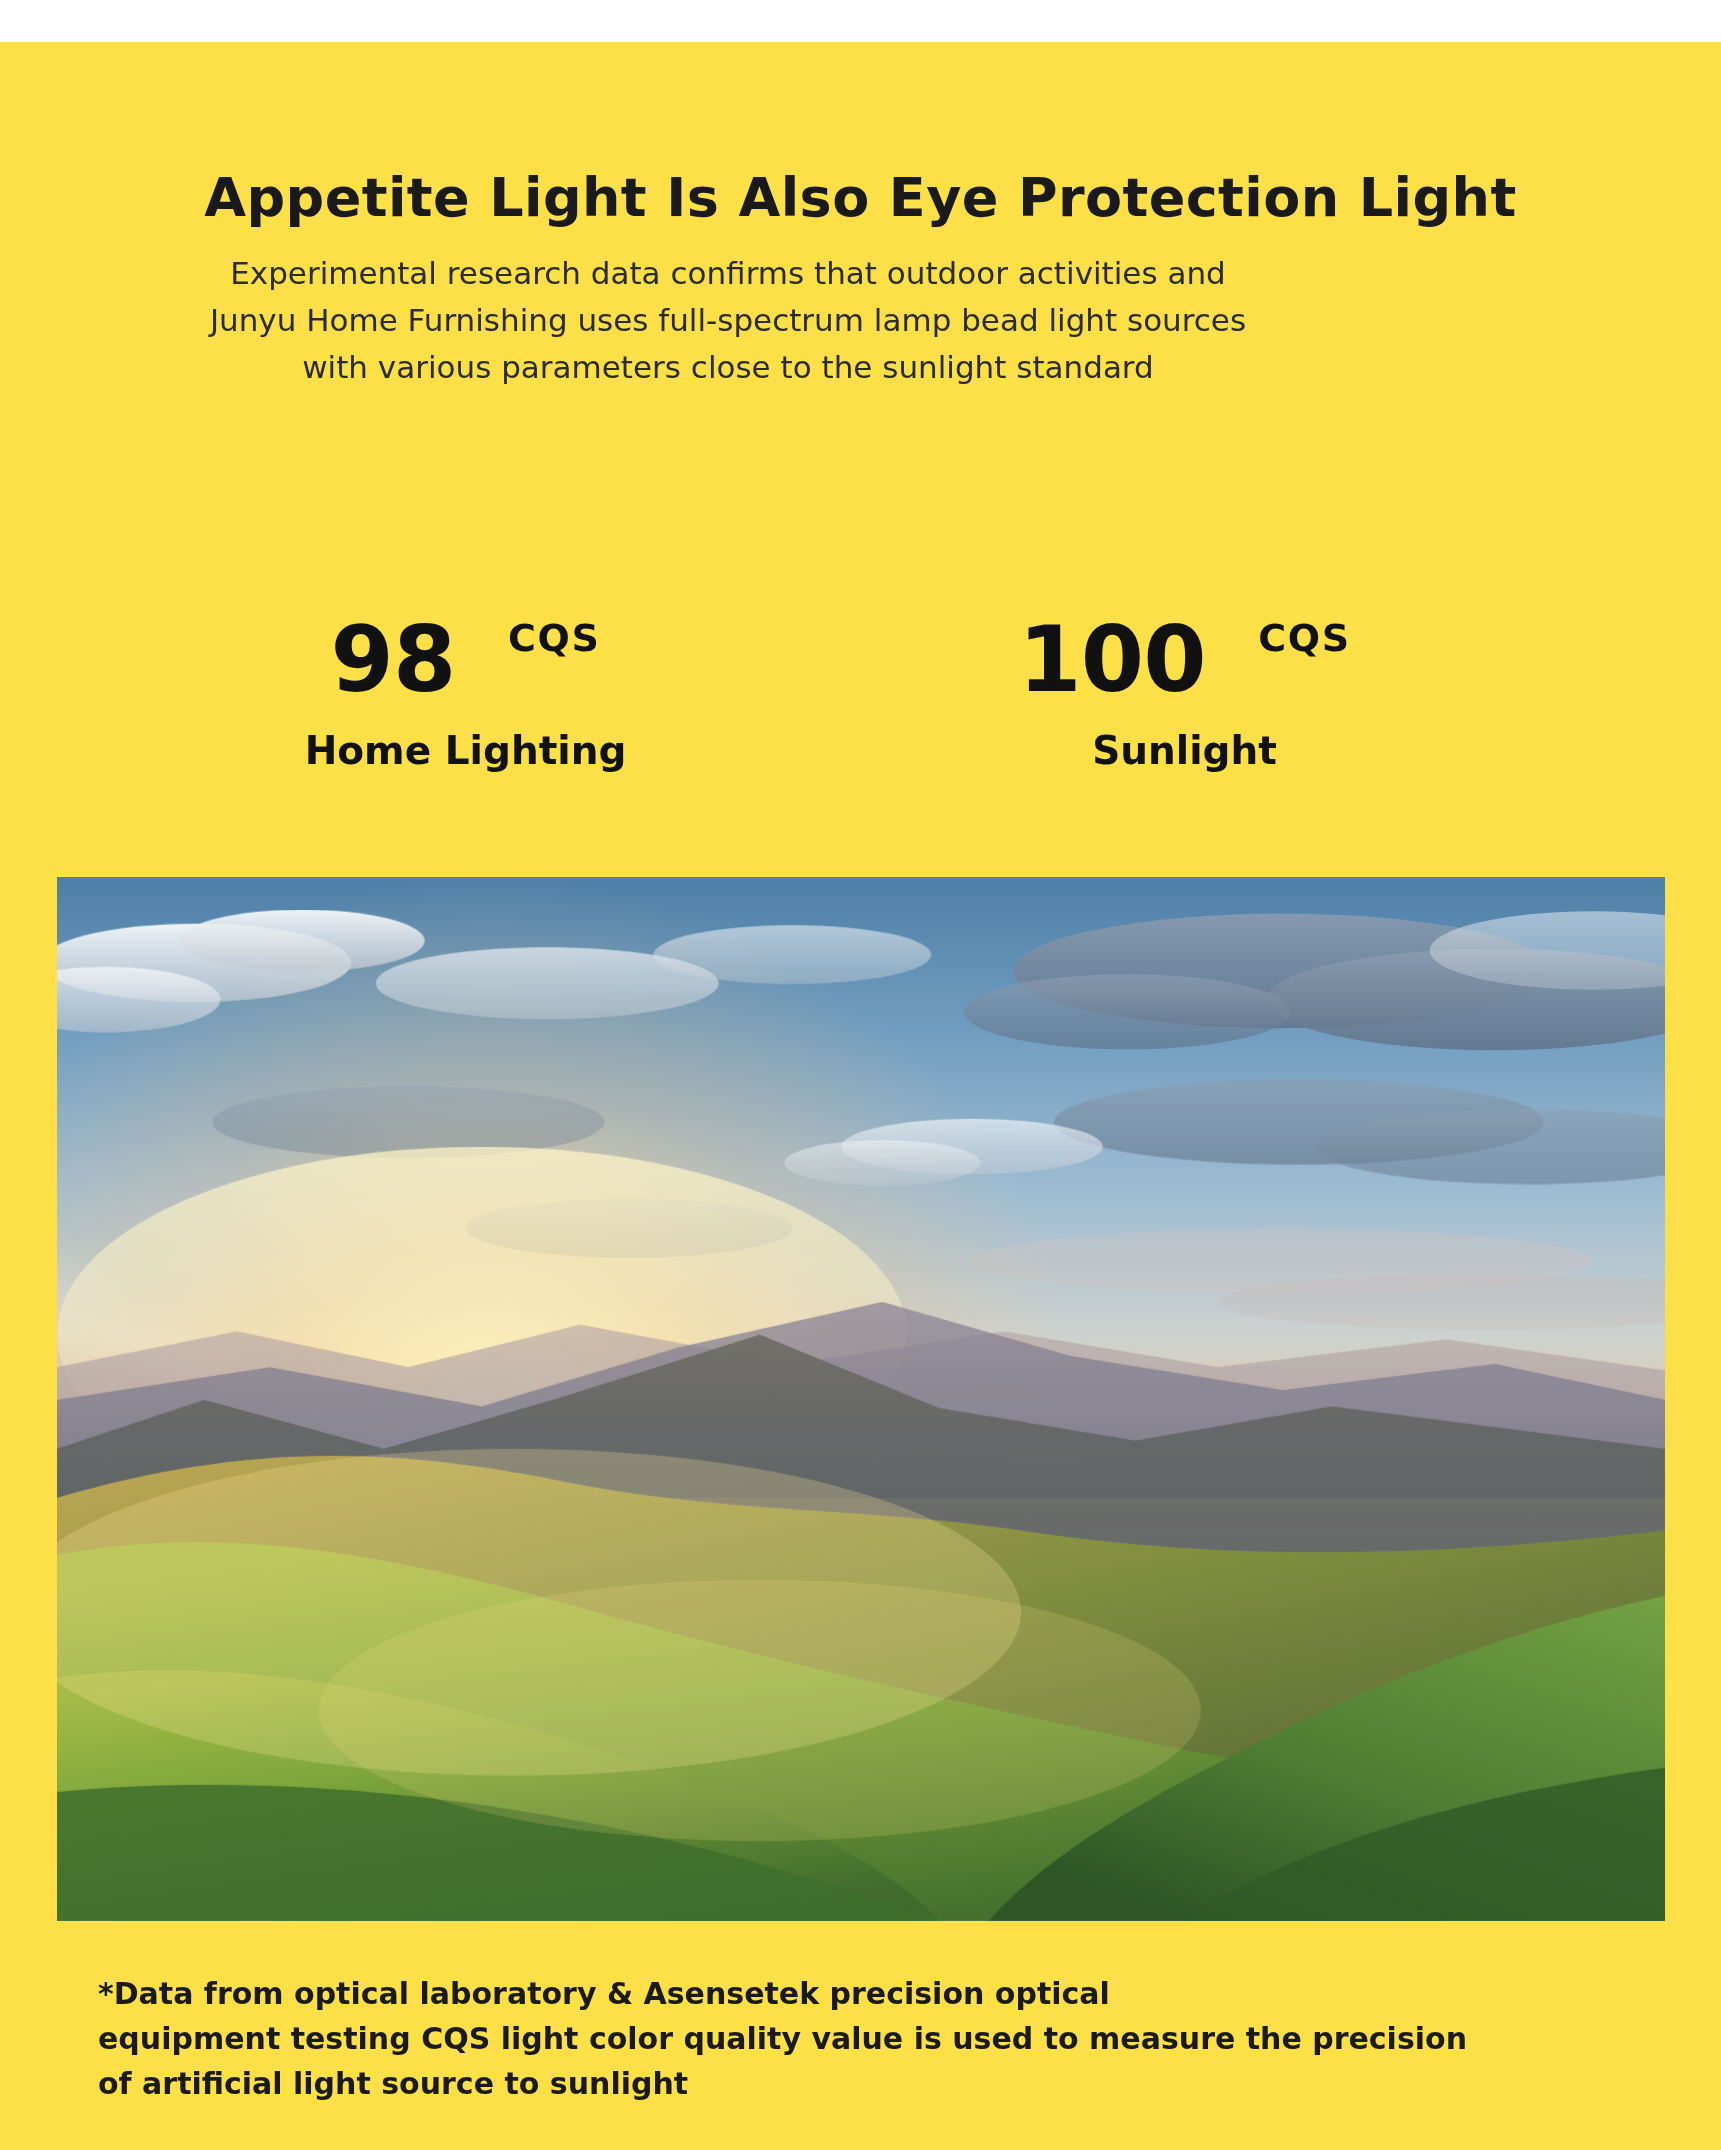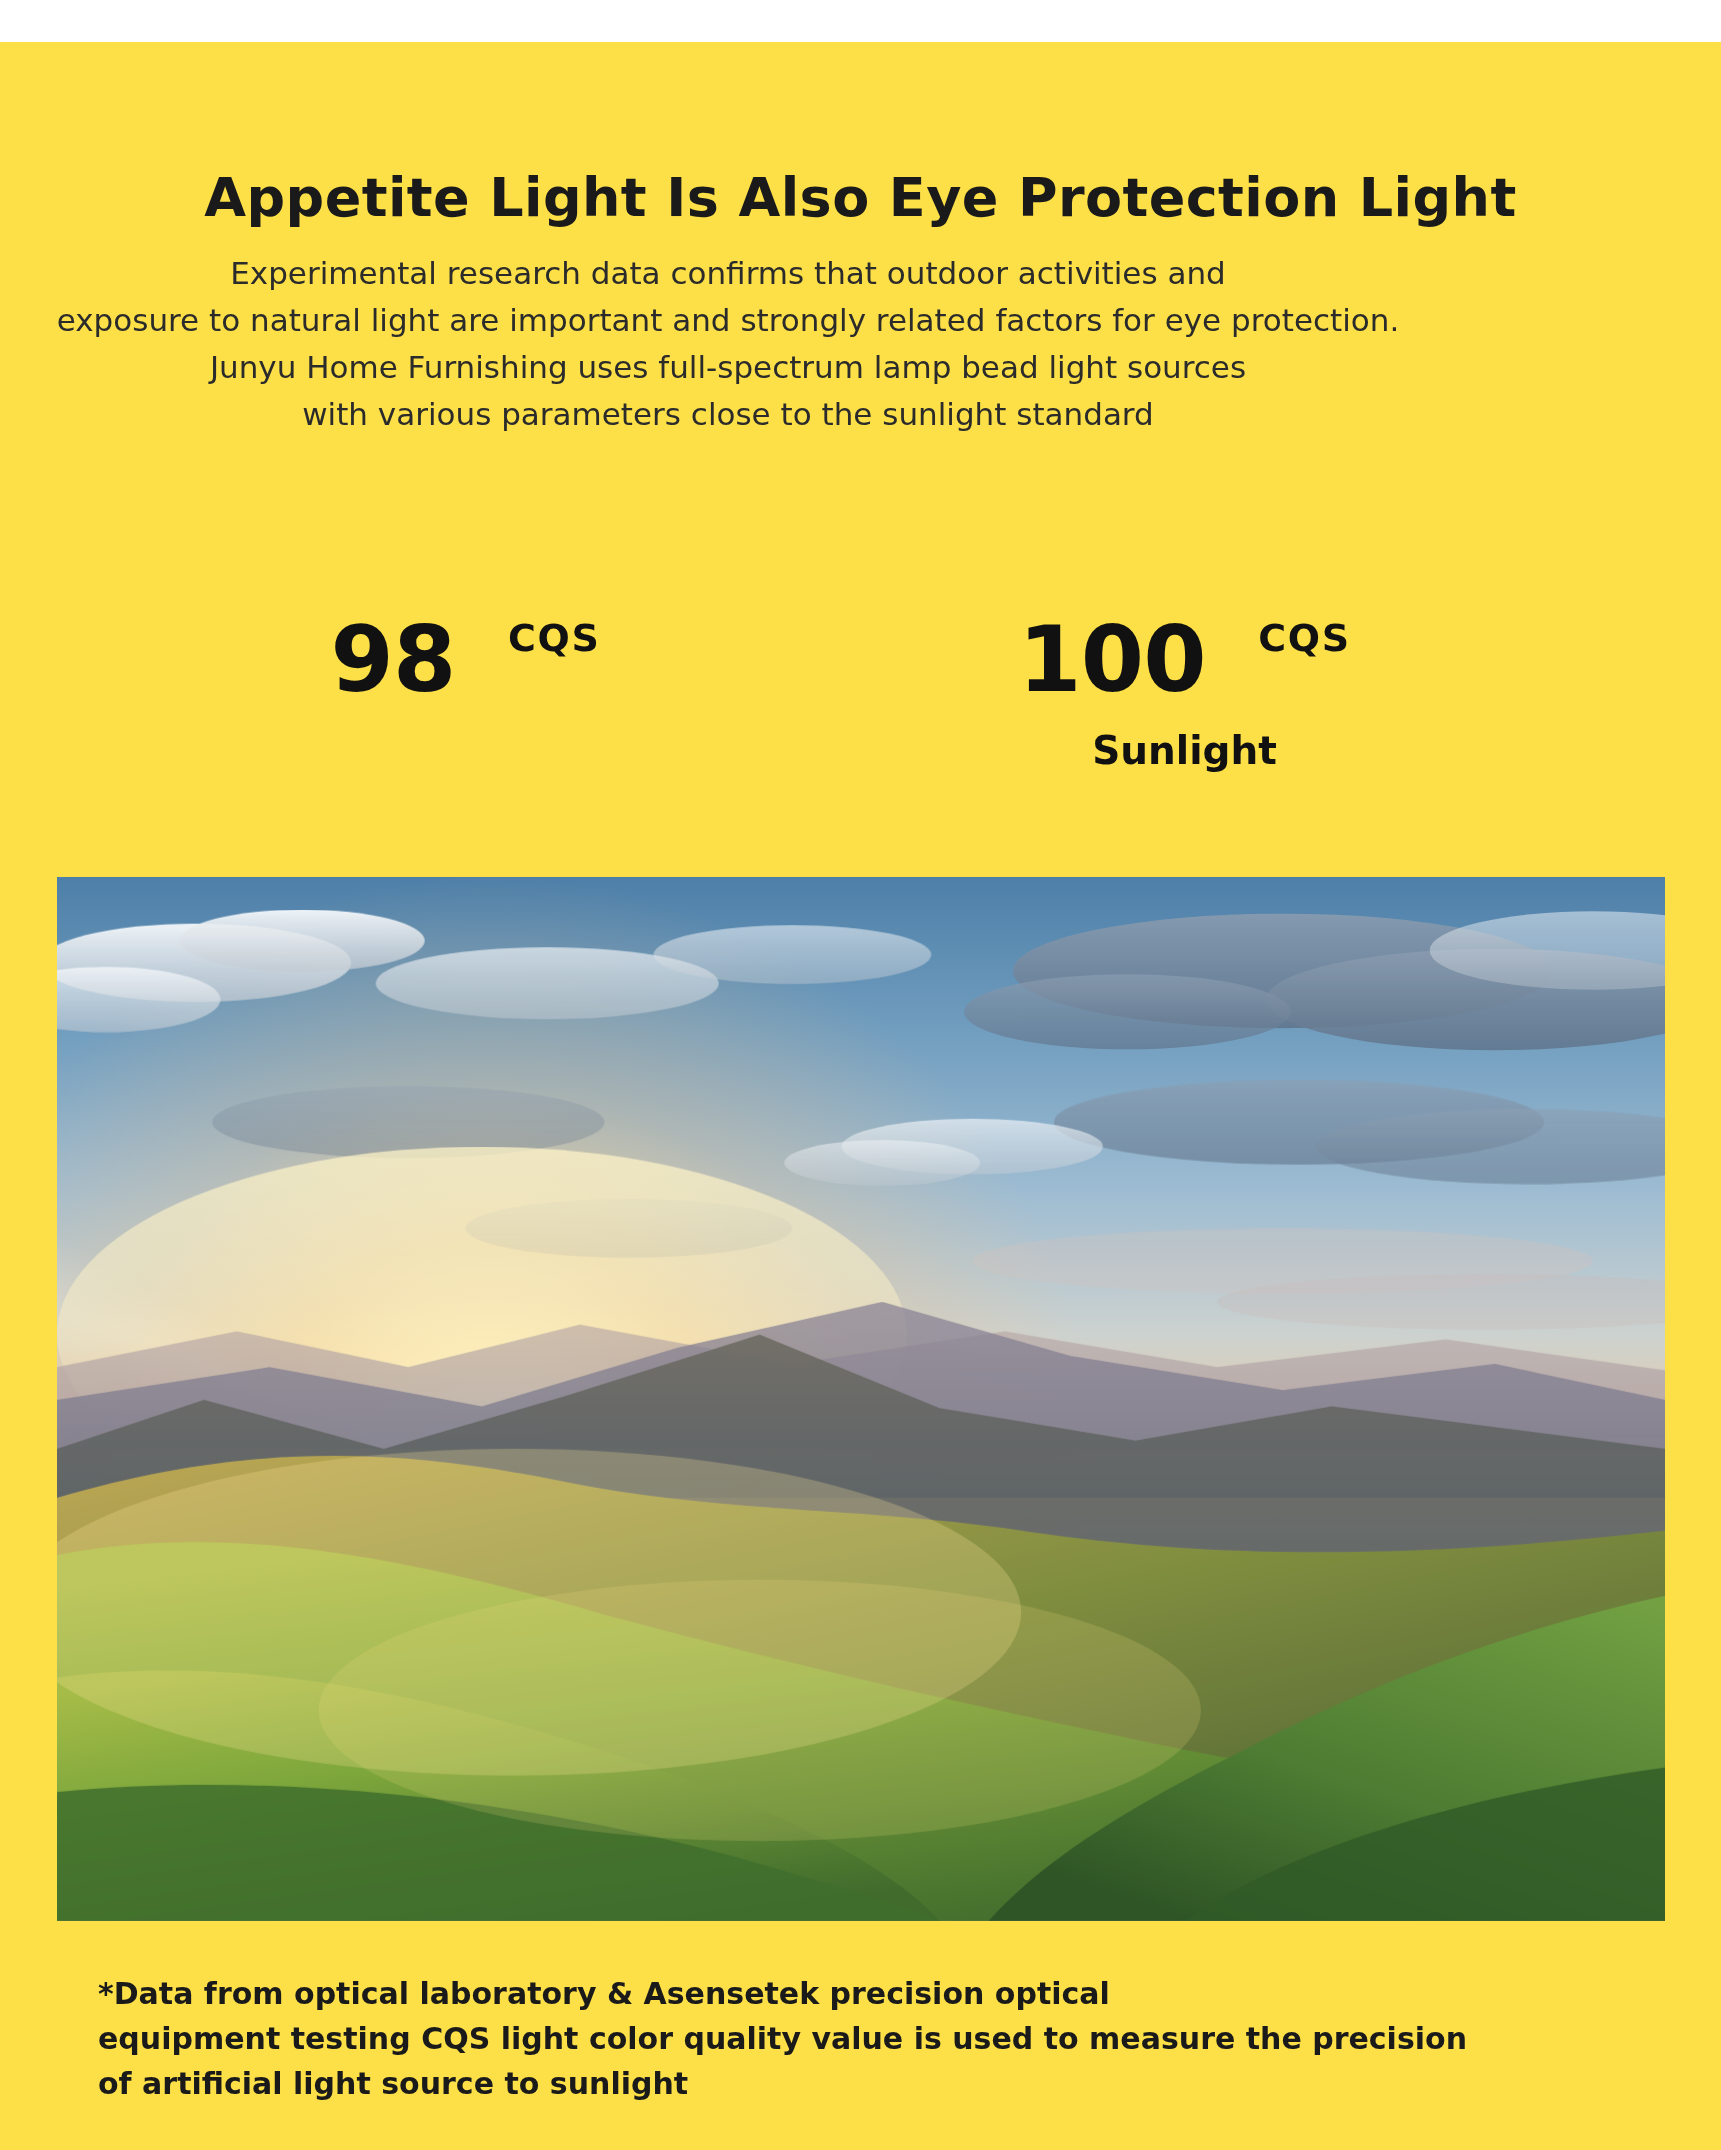--- a/index.html
+++ b/index.html
@@ -145,32 +145,32 @@
 </style>
 </head>
 <body>
 
 <div class="page">
 
   <h1 class="headline">Appetite Light Is Also Eye Protection Light</h1>
 
   <div class="subcopy">
     <div>Experimental research data confirms that outdoor activities and</div>
-    <div>exposure to natural light are important and strongly related factors for eye protection.</div>
     <div>Junyu Home Furnishing uses full-spectrum lamp bead light sources</div>
     <div>with various parameters close to the sunlight standard</div>
   </div>
 
   <div class="metrics">
 
     <div class="metric metric-left">
       <div class="metric-value-row">
         <span class="metric-number">98</span>
         <span class="metric-unit">CQS</span>
       </div>
+      <div class="metric-label">Home Lighting</div>
     </div>
 
     <div class="metric metric-right">
       <div class="metric-value-row">
         <span class="metric-number">100</span>
         <span class="metric-unit">CQS</span>
       </div>
       <div class="metric-label">Sunlight</div>
     </div>
 

